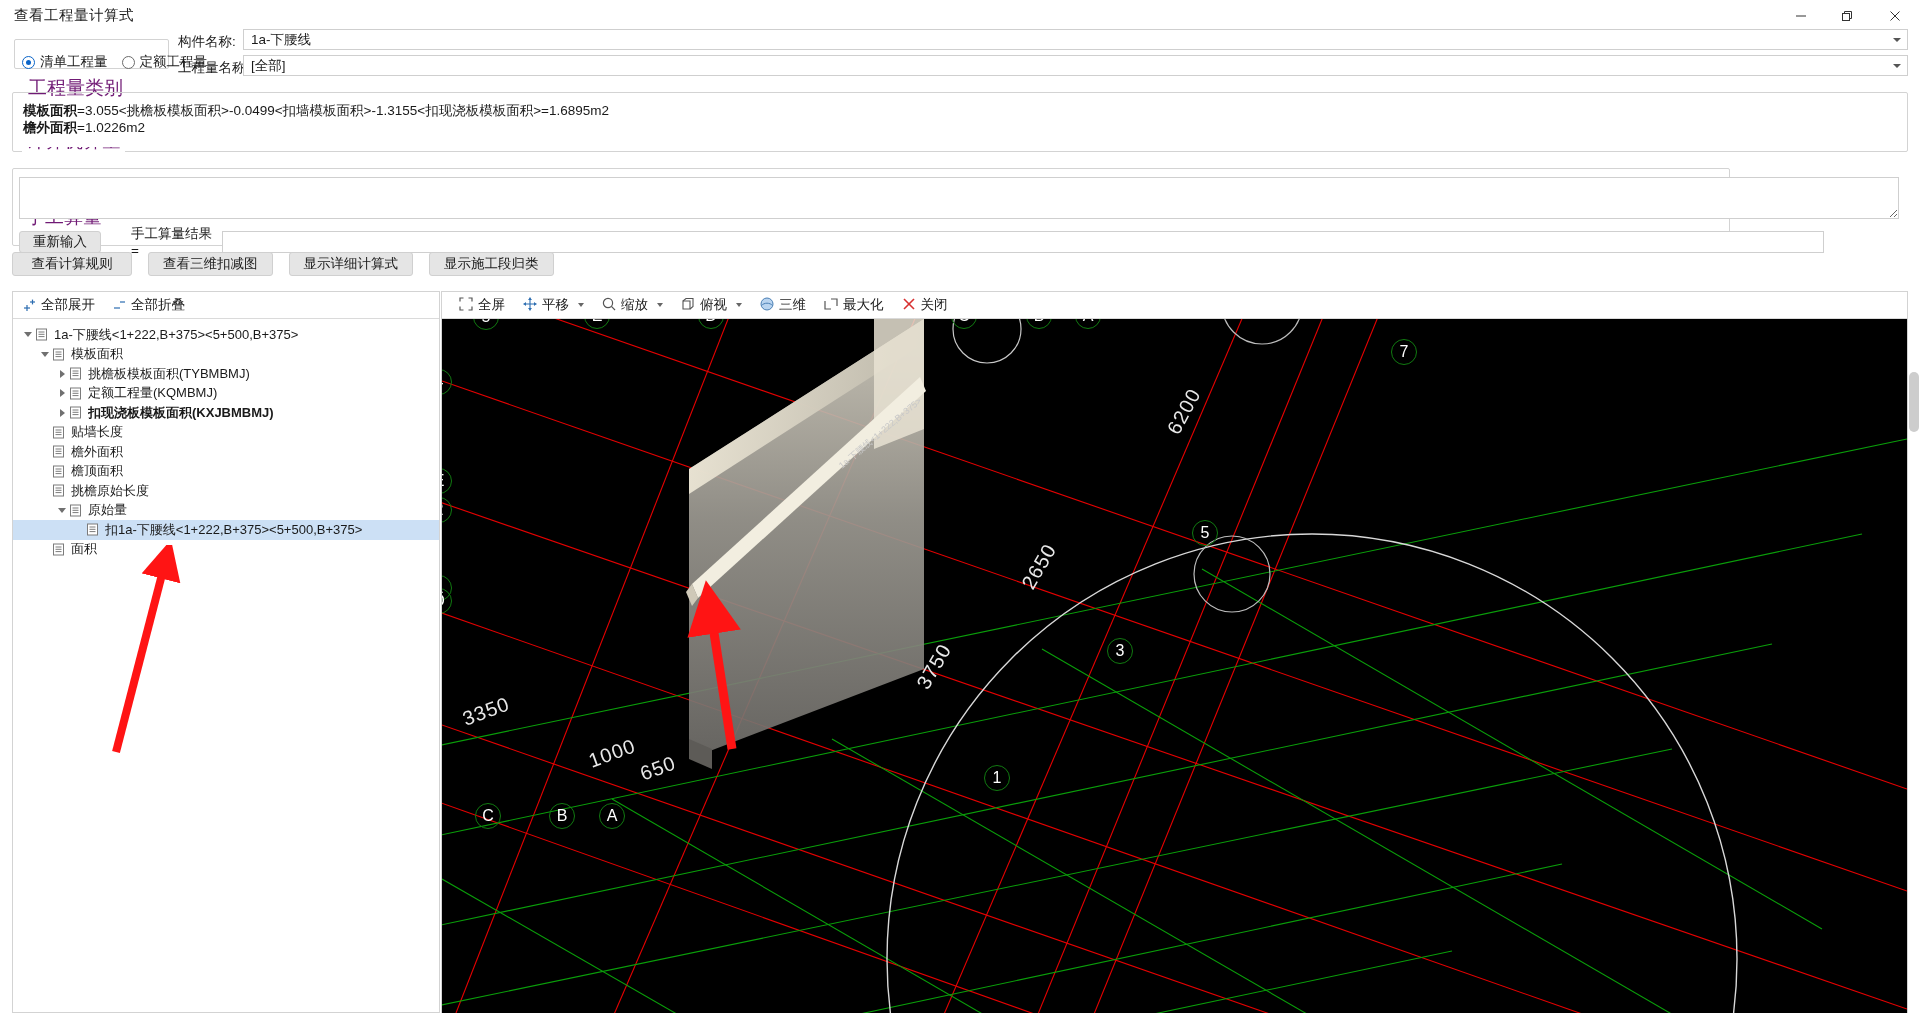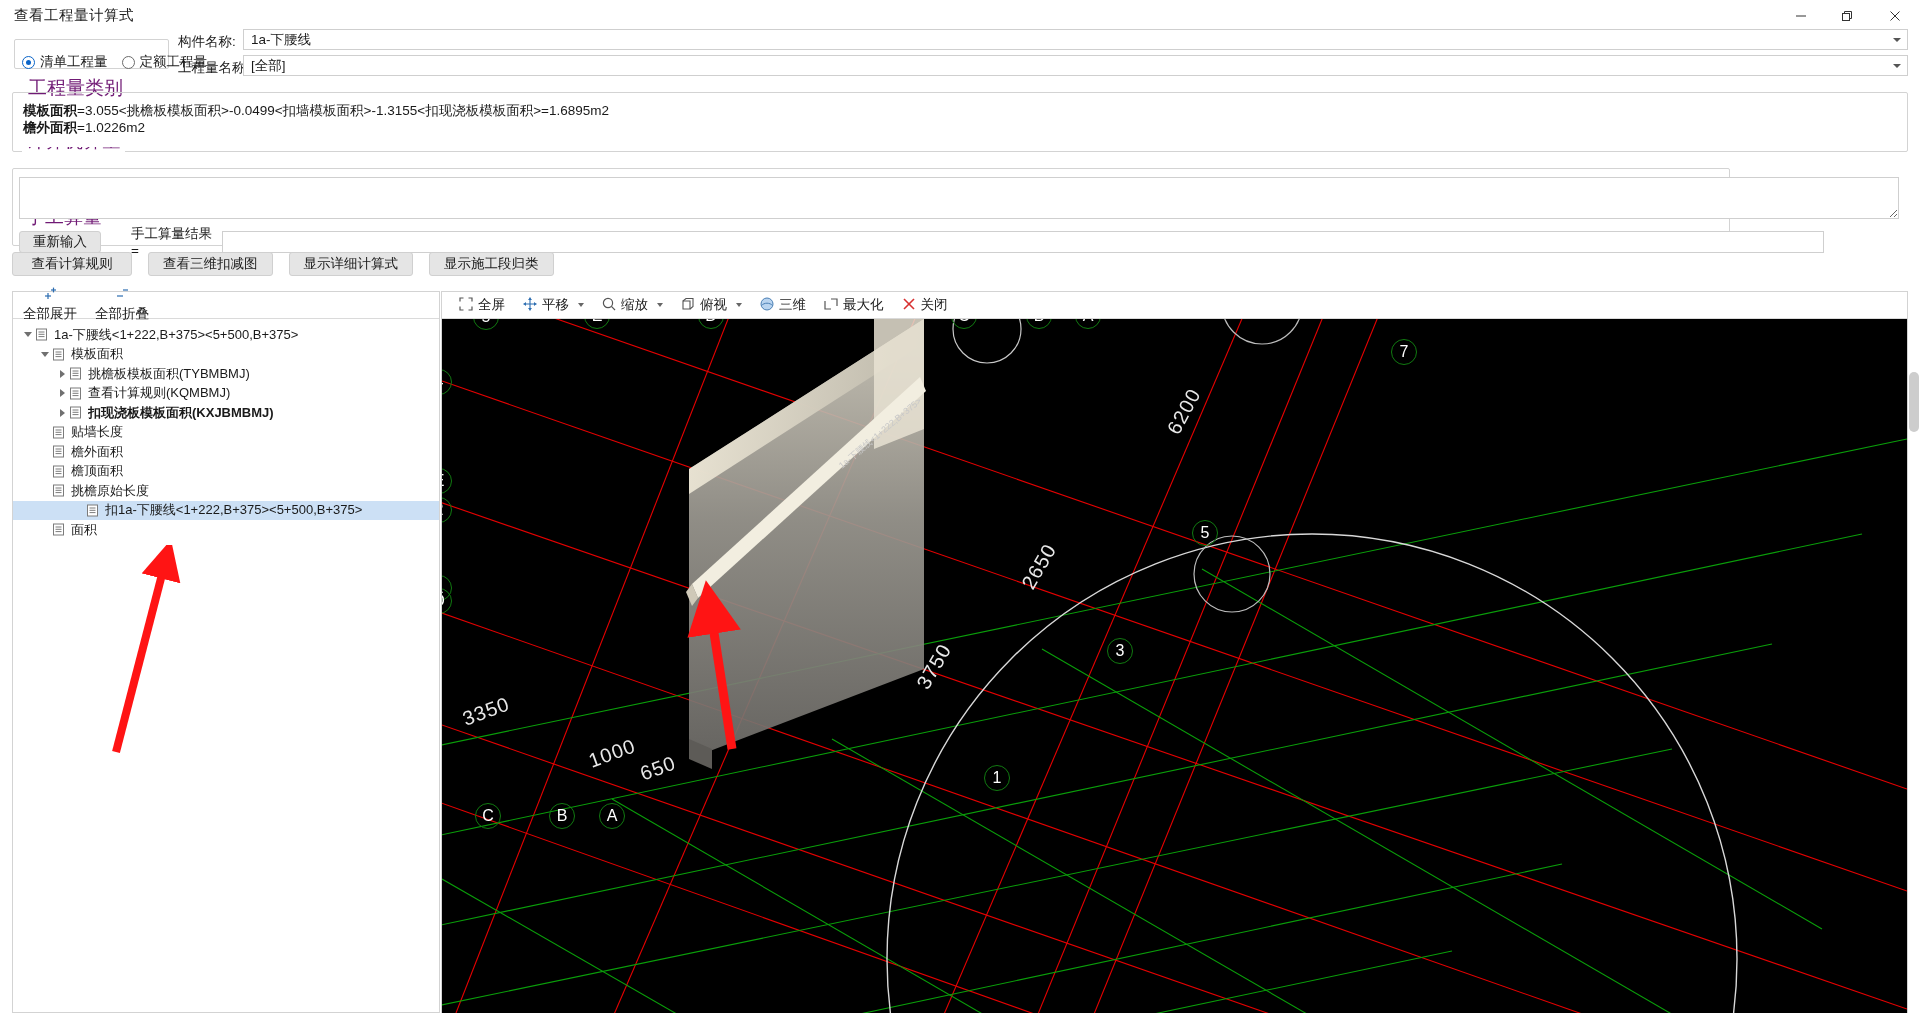--- a/index.html
+++ b/index.html
@@ -137,21 +137,21 @@
     border: 1px solid #d3d3d3; background: #fff;
   }
   .tree-toolbar {
     position: absolute; left: 0; top: 0; width: 426px; height: 27px;
     border-bottom: 1px solid #dadada;
     display: flex; align-items: center; gap: 18px; padding-left: 10px;
     background: #fff;
   }
   .tree-tool {
     display: flex; align-items: center; gap: 5px;
-    font-size: 13.5px; color: #1a1a1a; white-space: nowrap; flex-direction: column;
+    font-size: 13.5px; color: #1a1a1a; white-space: nowrap;
   }
   .tree-body { position: absolute; left: 0; top: 28px; right: 0; bottom: 0; padding-top: 5px; }
   .tree-row {
     display: flex; align-items: center; height: 19.5px;
     font-size: 13px; white-space: nowrap; color: #1a1a1a;
   }
   .tree-row.selected { background: #cce0f5; }
   .twisty {
     width: 14px; flex: 0 0 14px; display: flex; align-items: center; justify-content: center;
   }
@@ -358,21 +358,21 @@
             <i></i>
           </span>
           <span class="doc-icon">
             <svg width="13" height="13" viewBox="0 0 13 13">
               <rect x="1.5" y="1" width="10" height="11" fill="#fff" stroke="#7b7b7b" stroke-width="1"></rect>
               <line x1="3.5" y1="4" x2="9.5" y2="4" stroke="#7b7b7b"></line>
               <line x1="3.5" y1="6.3" x2="9.5" y2="6.3" stroke="#7b7b7b"></line>
               <line x1="3.5" y1="8.6" x2="9.5" y2="8.6" stroke="#7b7b7b"></line>
             </svg>
           </span>
-          <span class="tree-label">查看计算规则(KQMBMJ)</span>
+          <span class="tree-label">定额工程量(KQMBMJ)</span>
         </div>
         <div class="tree-row" style="padding-left: 42px; font-weight: bold;">
           <span class="twisty closed">
             <i></i>
           </span>
           <span class="doc-icon">
             <svg width="13" height="13" viewBox="0 0 13 13">
               <rect x="1.5" y="1" width="10" height="11" fill="#fff" stroke="#7b7b7b" stroke-width="1"></rect>
               <line x1="3.5" y1="4" x2="9.5" y2="4" stroke="#7b7b7b"></line>
               <line x1="3.5" y1="6.3" x2="9.5" y2="6.3" stroke="#7b7b7b"></line>
@@ -421,20 +421,34 @@
           <span class="twisty"></span>
           <span class="doc-icon">
             <svg width="13" height="13" viewBox="0 0 13 13">
               <rect x="1.5" y="1" width="10" height="11" fill="#fff" stroke="#7b7b7b" stroke-width="1"></rect>
               <line x1="3.5" y1="4" x2="9.5" y2="4" stroke="#7b7b7b"></line>
               <line x1="3.5" y1="6.3" x2="9.5" y2="6.3" stroke="#7b7b7b"></line>
               <line x1="3.5" y1="8.6" x2="9.5" y2="8.6" stroke="#7b7b7b"></line>
             </svg>
           </span>
           <span class="tree-label">挑檐原始长度</span>
+        </div>
+        <div class="tree-row" style="padding-left: 42px;">
+          <span class="twisty open">
+            <i></i>
+          </span>
+          <span class="doc-icon">
+            <svg width="13" height="13" viewBox="0 0 13 13">
+              <rect x="1.5" y="1" width="10" height="11" fill="#fff" stroke="#7b7b7b" stroke-width="1"></rect>
+              <line x1="3.5" y1="4" x2="9.5" y2="4" stroke="#7b7b7b"></line>
+              <line x1="3.5" y1="6.3" x2="9.5" y2="6.3" stroke="#7b7b7b"></line>
+              <line x1="3.5" y1="8.6" x2="9.5" y2="8.6" stroke="#7b7b7b"></line>
+            </svg>
+          </span>
+          <span class="tree-label">原始量</span>
         </div>
         <div class="tree-row selected" style="padding-left: 59px;">
           <span class="twisty"></span>
           <span class="doc-icon">
             <svg width="13" height="13" viewBox="0 0 13 13">
               <rect x="1.5" y="1" width="10" height="11" fill="#fff" stroke="#7b7b7b" stroke-width="1"></rect>
               <line x1="3.5" y1="4" x2="9.5" y2="4" stroke="#7b7b7b"></line>
               <line x1="3.5" y1="6.3" x2="9.5" y2="6.3" stroke="#7b7b7b"></line>
               <line x1="3.5" y1="8.6" x2="9.5" y2="8.6" stroke="#7b7b7b"></line>
             </svg>

